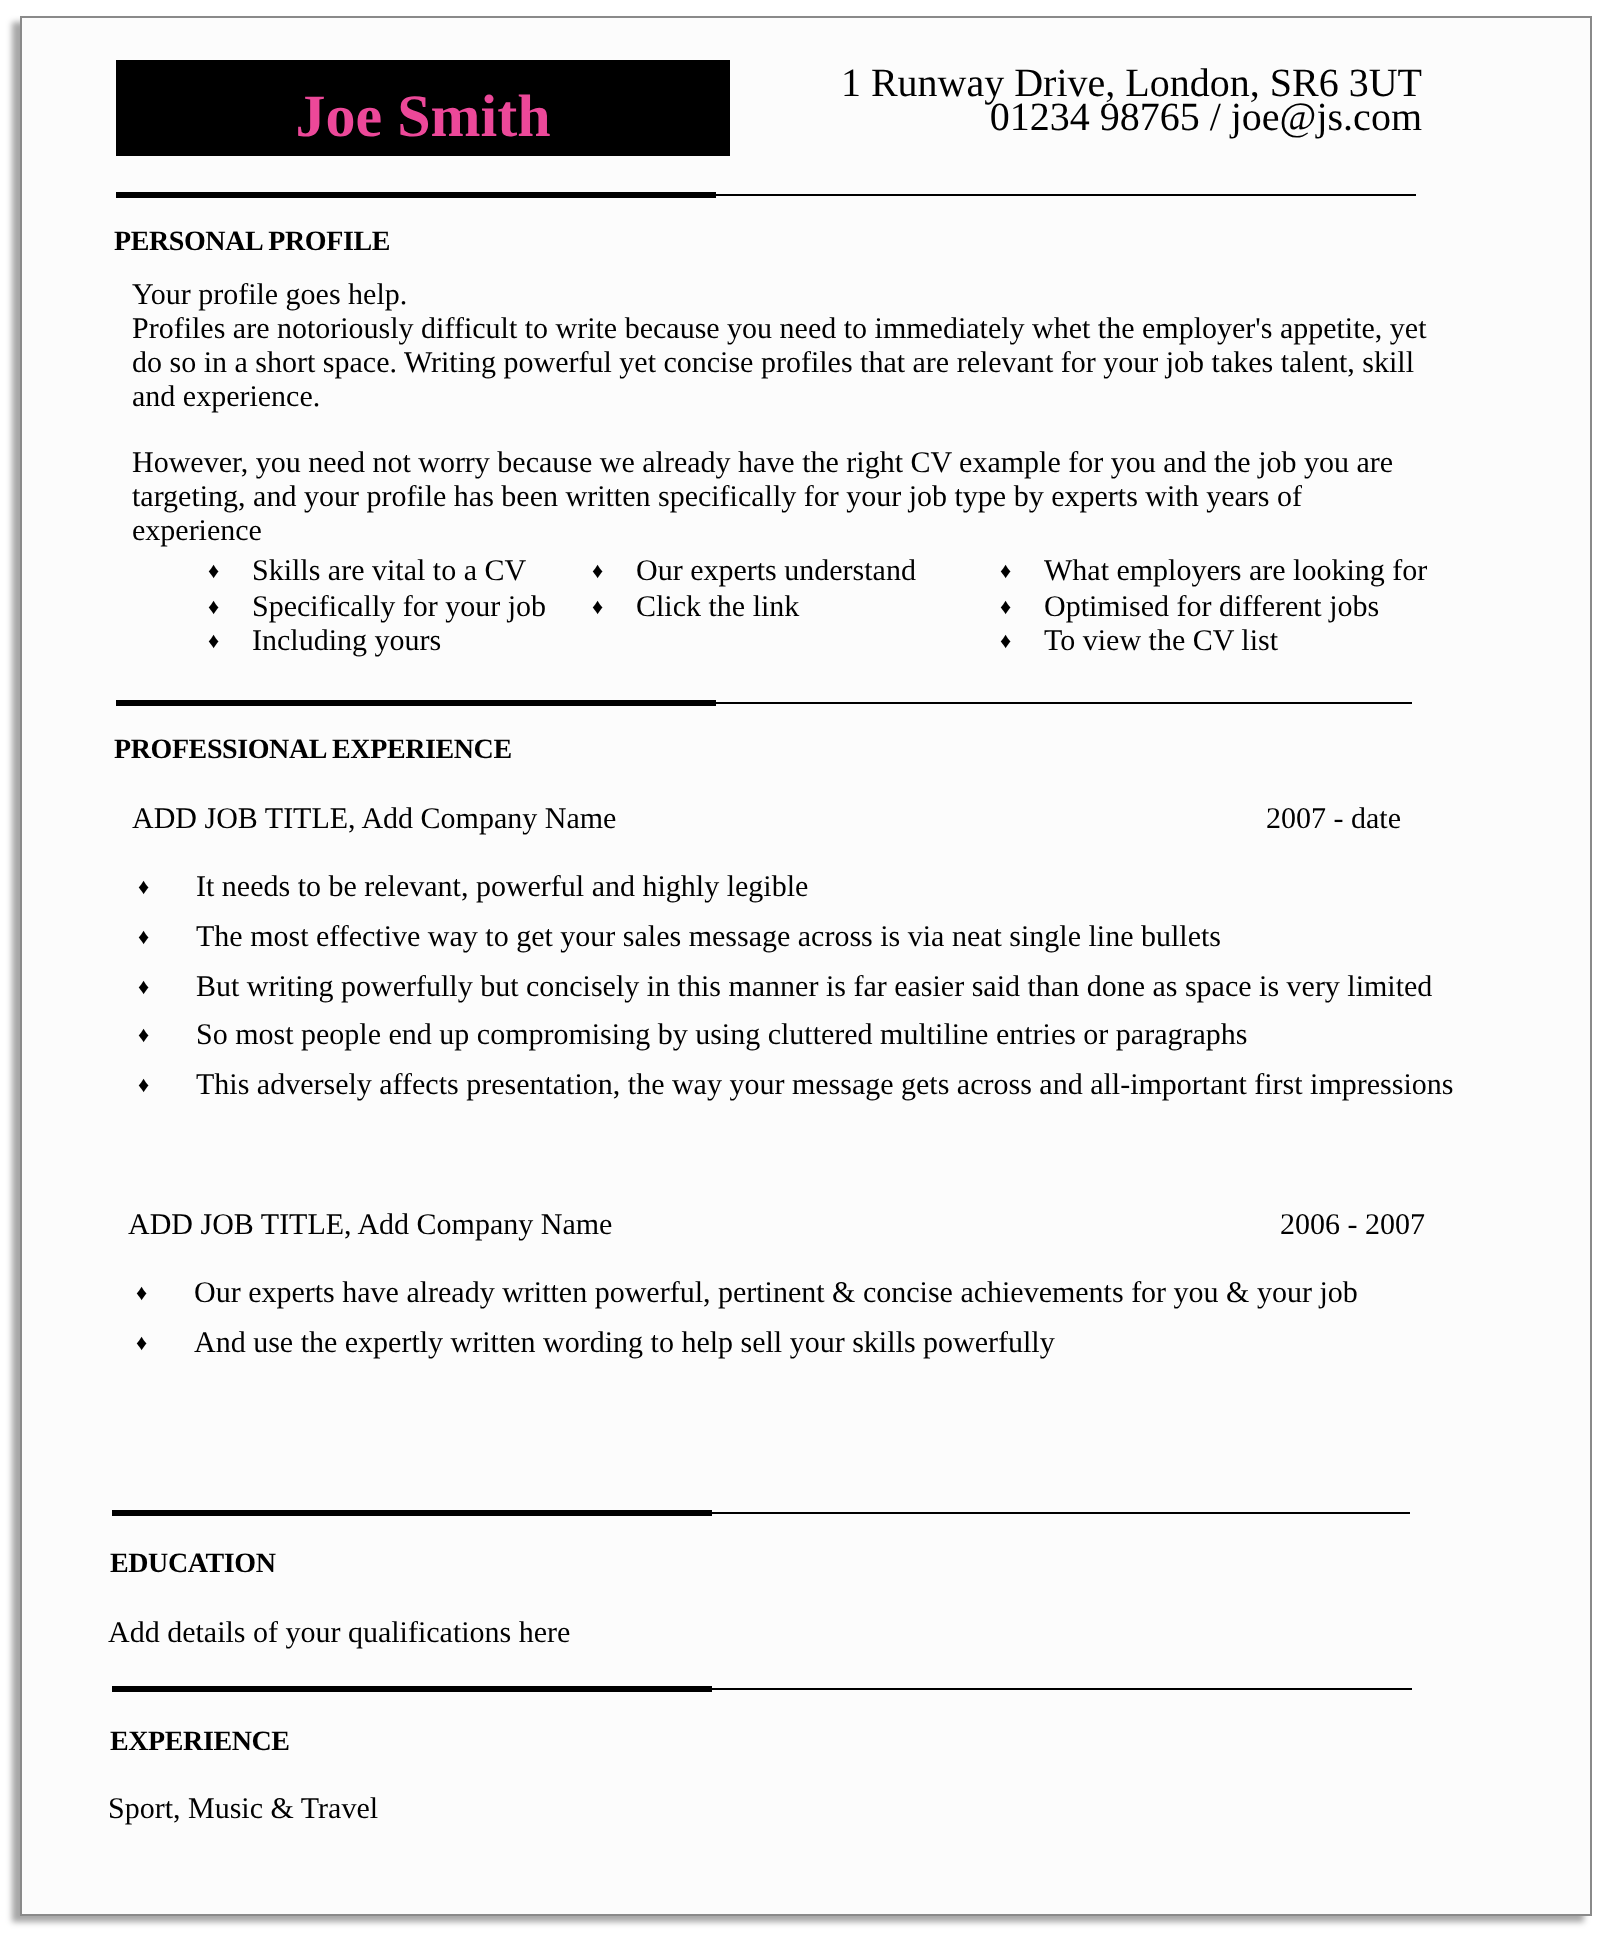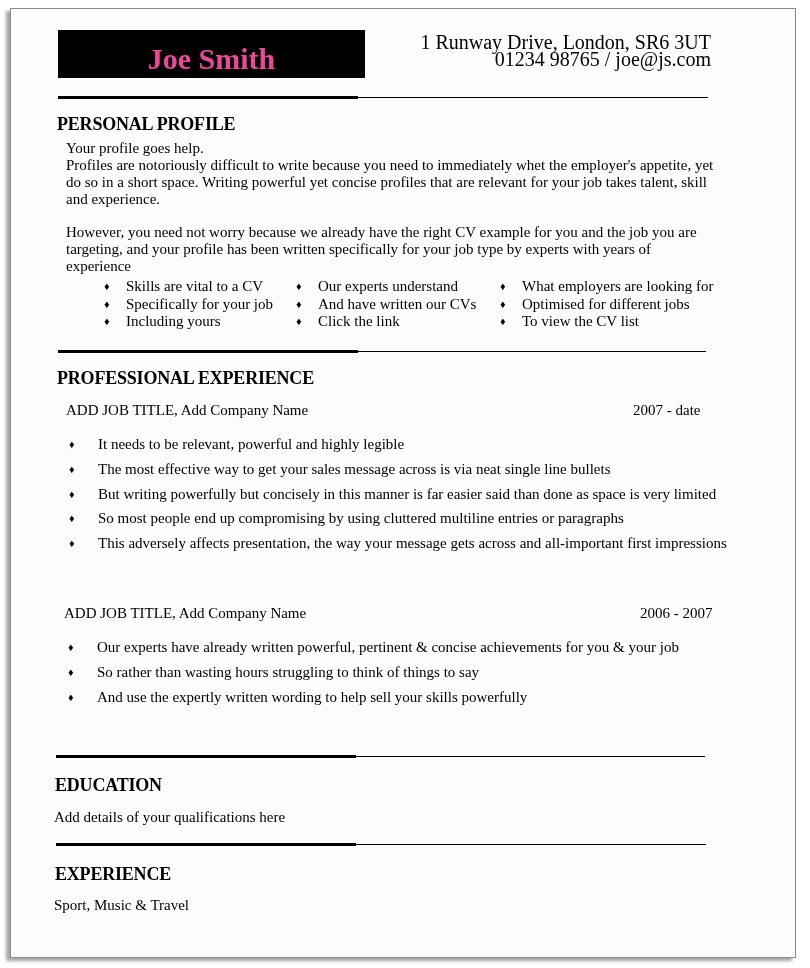--- a/index.html
+++ b/index.html
@@ -16,21 +16,21 @@
   .name-box {
     position: absolute; left: 58px; top: 30px; width: 307px; height: 48px; background: #000;
     color: #ec4899; font-weight: bold; font-size: 30px; text-align: center; line-height: 58px;
     box-sizing: border-box; padding-top: 0;
   }
   .name-box span { display: inline-block; line-height: 1; margin-top: 14px; }
   .contact { right: 99px; text-align: right; font-size: 20px; }
   .divider { position: absolute; height: 3px; }
   .divider .thick { position: absolute; left: 0; top: 0; height: 3px; background: #000; }
   .divider .thin { position: absolute; top: 1px; height: 1px; background: #000; }
-  .section-title { font-weight: bold; font-size: 18px; letter-spacing: -0.2px; }
+  .section-title { font-weight: bold; font-size: 14px; letter-spacing: -0.2px; }
   .para { font-size: 15px; line-height: 17px; white-space: normal; }
   .bullet-col { position: absolute; font-size: 15px; }
   .bullet-col .row { height: 17.5px; line-height: 17.5px; white-space: nowrap; }
   .diamond { display: inline-block; width: 22px; font-size: 11px; vertical-align: 1px; }
   .job-head { font-size: 15px; }
   .job-list { position: absolute; font-size: 15px; }
   .job-list .row { height: 24.8px; line-height: 20px; white-space: nowrap; }
   .job-list .diamond { width: 29px; padding-left: 0; }
 </style>
 </head>
@@ -54,21 +54,20 @@
 <div class="abs para" style="left:66px; top:157px; width:650px;">Profiles are notoriously difficult to write because you need to immediately whet the employer's appetite, yet do so in a short space. Writing powerful yet concise profiles that are relevant for your job takes talent, skill and experience.</div>
 <div class="abs para" style="left:66px; top:224px; width:650px;">However, you need not worry because we already have the right CV example for you and the job you are targeting, and your profile has been written specifically for your job type by experts with years of experience</div>
 
 <div class="bullet-col" style="left:104px; top:278px;">
   <div class="row"><span class="diamond">♦</span><span>Skills are vital to a CV</span></div>
   <div class="row"><span class="diamond">♦</span><span>Specifically for your job</span></div>
   <div class="row"><span class="diamond">♦</span><span>Including yours</span></div>
 </div>
 <div class="bullet-col" style="left:296px; top:278px;">
   <div class="row"><span class="diamond">♦</span><span>Our experts understand</span></div>
-  <div class="row"><span class="diamond">♦</span><span>And have written our CVs</span></div>
   <div class="row"><span class="diamond">♦</span><span>Click the link</span></div>
 </div>
 <div class="bullet-col" style="left:500px; top:278px;">
   <div class="row"><span class="diamond">♦</span><span>What employers are looking for</span></div>
   <div class="row"><span class="diamond">♦</span><span>Optimised for different jobs</span></div>
   <div class="row"><span class="diamond">♦</span><span>To view the CV list</span></div>
 </div>
 
 <div class="divider" style="left:58px; top:350px; width:648px;">
   <div class="thick" style="width:300px;"></div>
@@ -84,21 +83,20 @@
   <div class="row"><span class="diamond">♦</span><span>The most effective way to get your sales message across is via neat single line bullets</span></div>
   <div class="row"><span class="diamond">♦</span><span>But writing powerfully but concisely in this manner is far easier said than done as space is very limited</span></div>
   <div class="row"><span class="diamond">♦</span><span>So most people end up compromising by using cluttered multiline entries or paragraphs</span></div>
   <div class="row"><span class="diamond">♦</span><span>This adversely affects presentation, the way your message gets across and all-important first impressions</span></div>
 </div>
 
 <div class="abs job-head" style="left:64px; top:605px;">ADD JOB TITLE, Add Company Name</div>
 <div class="abs job-head" style="left:640px; top:605px;">2006 - 2007</div>
 <div class="job-list" style="left:68px; top:637px;">
   <div class="row"><span class="diamond">♦</span><span>Our experts have already written powerful, pertinent &amp; concise achievements for you &amp; your job</span></div>
-  <div class="row"><span class="diamond">♦</span><span>So rather than wasting hours struggling to think of things to say</span></div>
   <div class="row"><span class="diamond">♦</span><span>And use the expertly written wording to help sell your skills powerfully</span></div>
 </div>
 
 <div class="divider" style="left:56px; top:755px; width:649px;">
   <div class="thick" style="width:300px;"></div>
     <div class="thin" style="left:300px; width:349px;"></div>
 </div>
 
 <div class="abs section-title" style="left:55px; top:775px;">EDUCATION</div>
 <div class="abs para" style="left:54px; top:809px;">Add details of your qualifications here</div>

